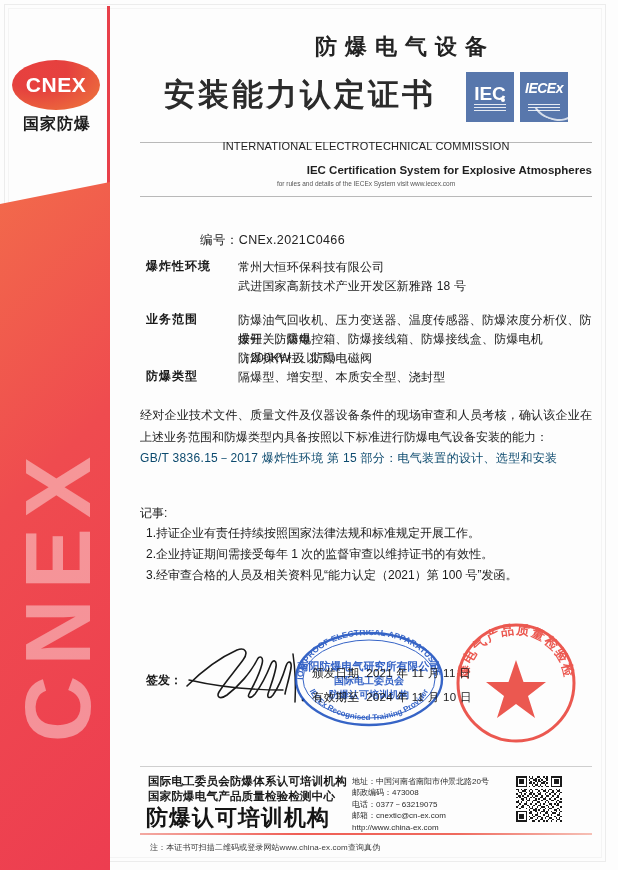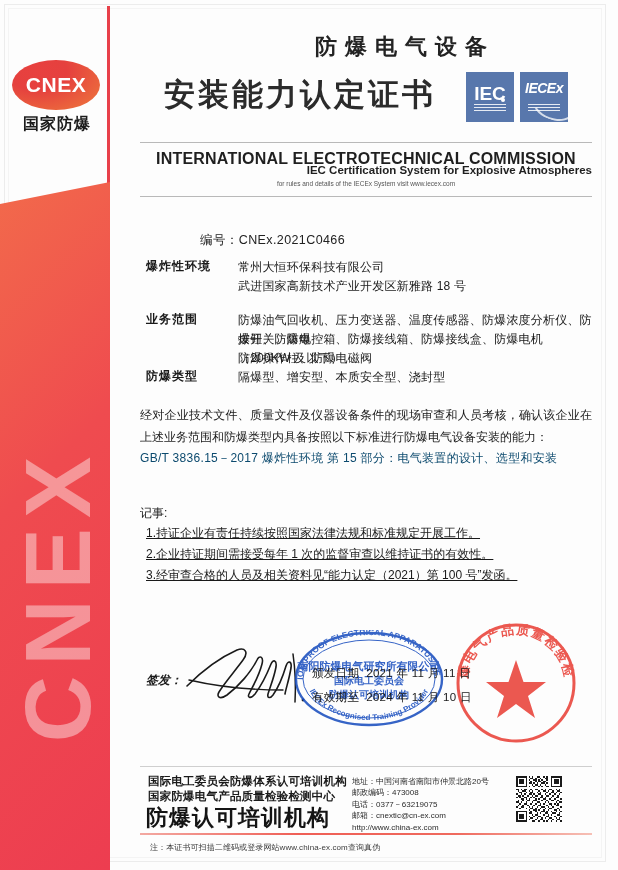--- a/index.html
+++ b/index.html
@@ -184,25 +184,25 @@
     transform: rotate(20deg);
   }
 
   .hline {
     position: absolute;
     background: #b9b9b9;
     height: 1px;
   }
   #iec-en1 {
     position: absolute;
-    left: 140px; top: 150px;
+    left: 140px; top: 140px;
     width: 452px;
     text-align: center;
-    font-size: 16px;
-    font-weight: bold;
+    font-size: 11px;
+    font-weight: normal;
     letter-spacing: .2px;
     color: #1f1f1f;
   }
   #iec-en2 {
     position: absolute;
     left: 140px; top: 164px;
     width: 452px;
     text-align: right;
     font-size: 11.5px;
     font-weight: bold;
@@ -262,31 +262,29 @@
     font-size: 12px;
     color: #1a1a1a;
   }
   #notes-list {
     position: absolute;
     left: 146px; top: 523px;
     width: 440px;
     font-size: 12px;
     line-height: 21px;
     color: #1a1a1a;
-    text-decoration: underline;
   }
 
   
   #sig-label {
     position: absolute;
     left: 146px; top: 672px;
     font-size: 12px;
     font-weight: bold;
     color: #1a1a1a;
-    font-style: italic;
   }
   #signature {
     position: absolute;
     left: 185px; top: 640px;
     width: 135px; height: 70px;
   }
 
   
   #blue-stamp {
     position: absolute;

